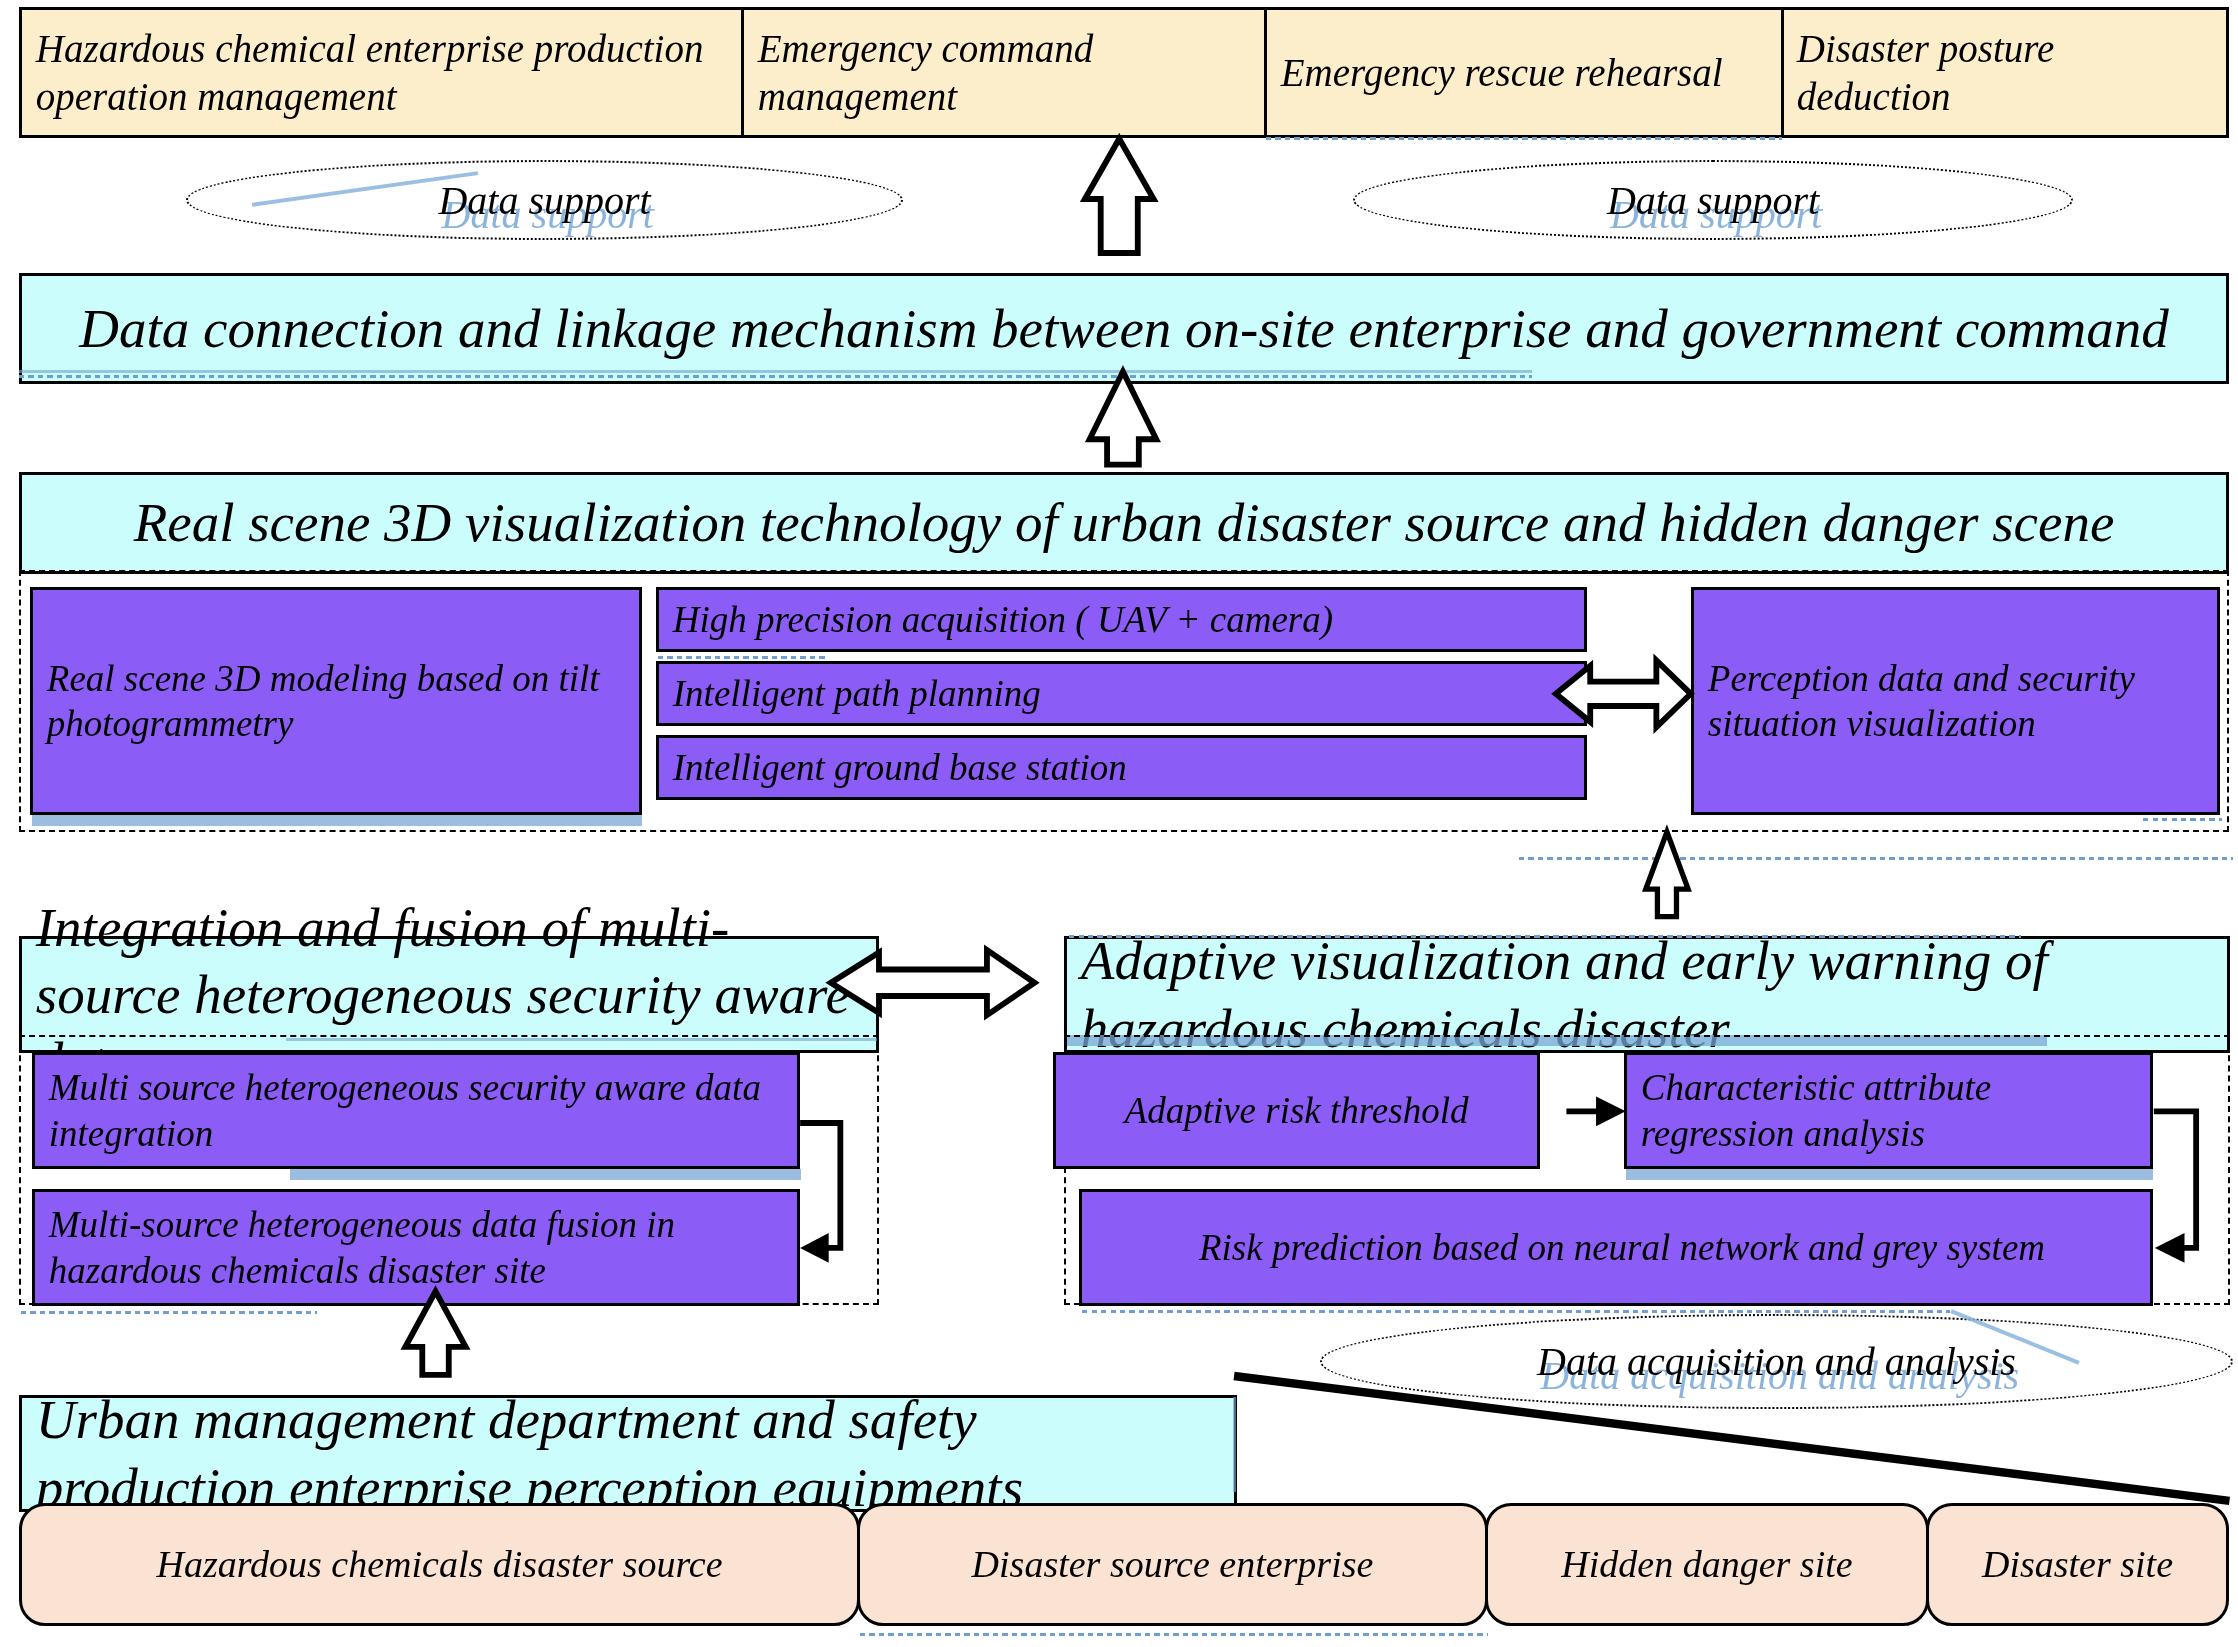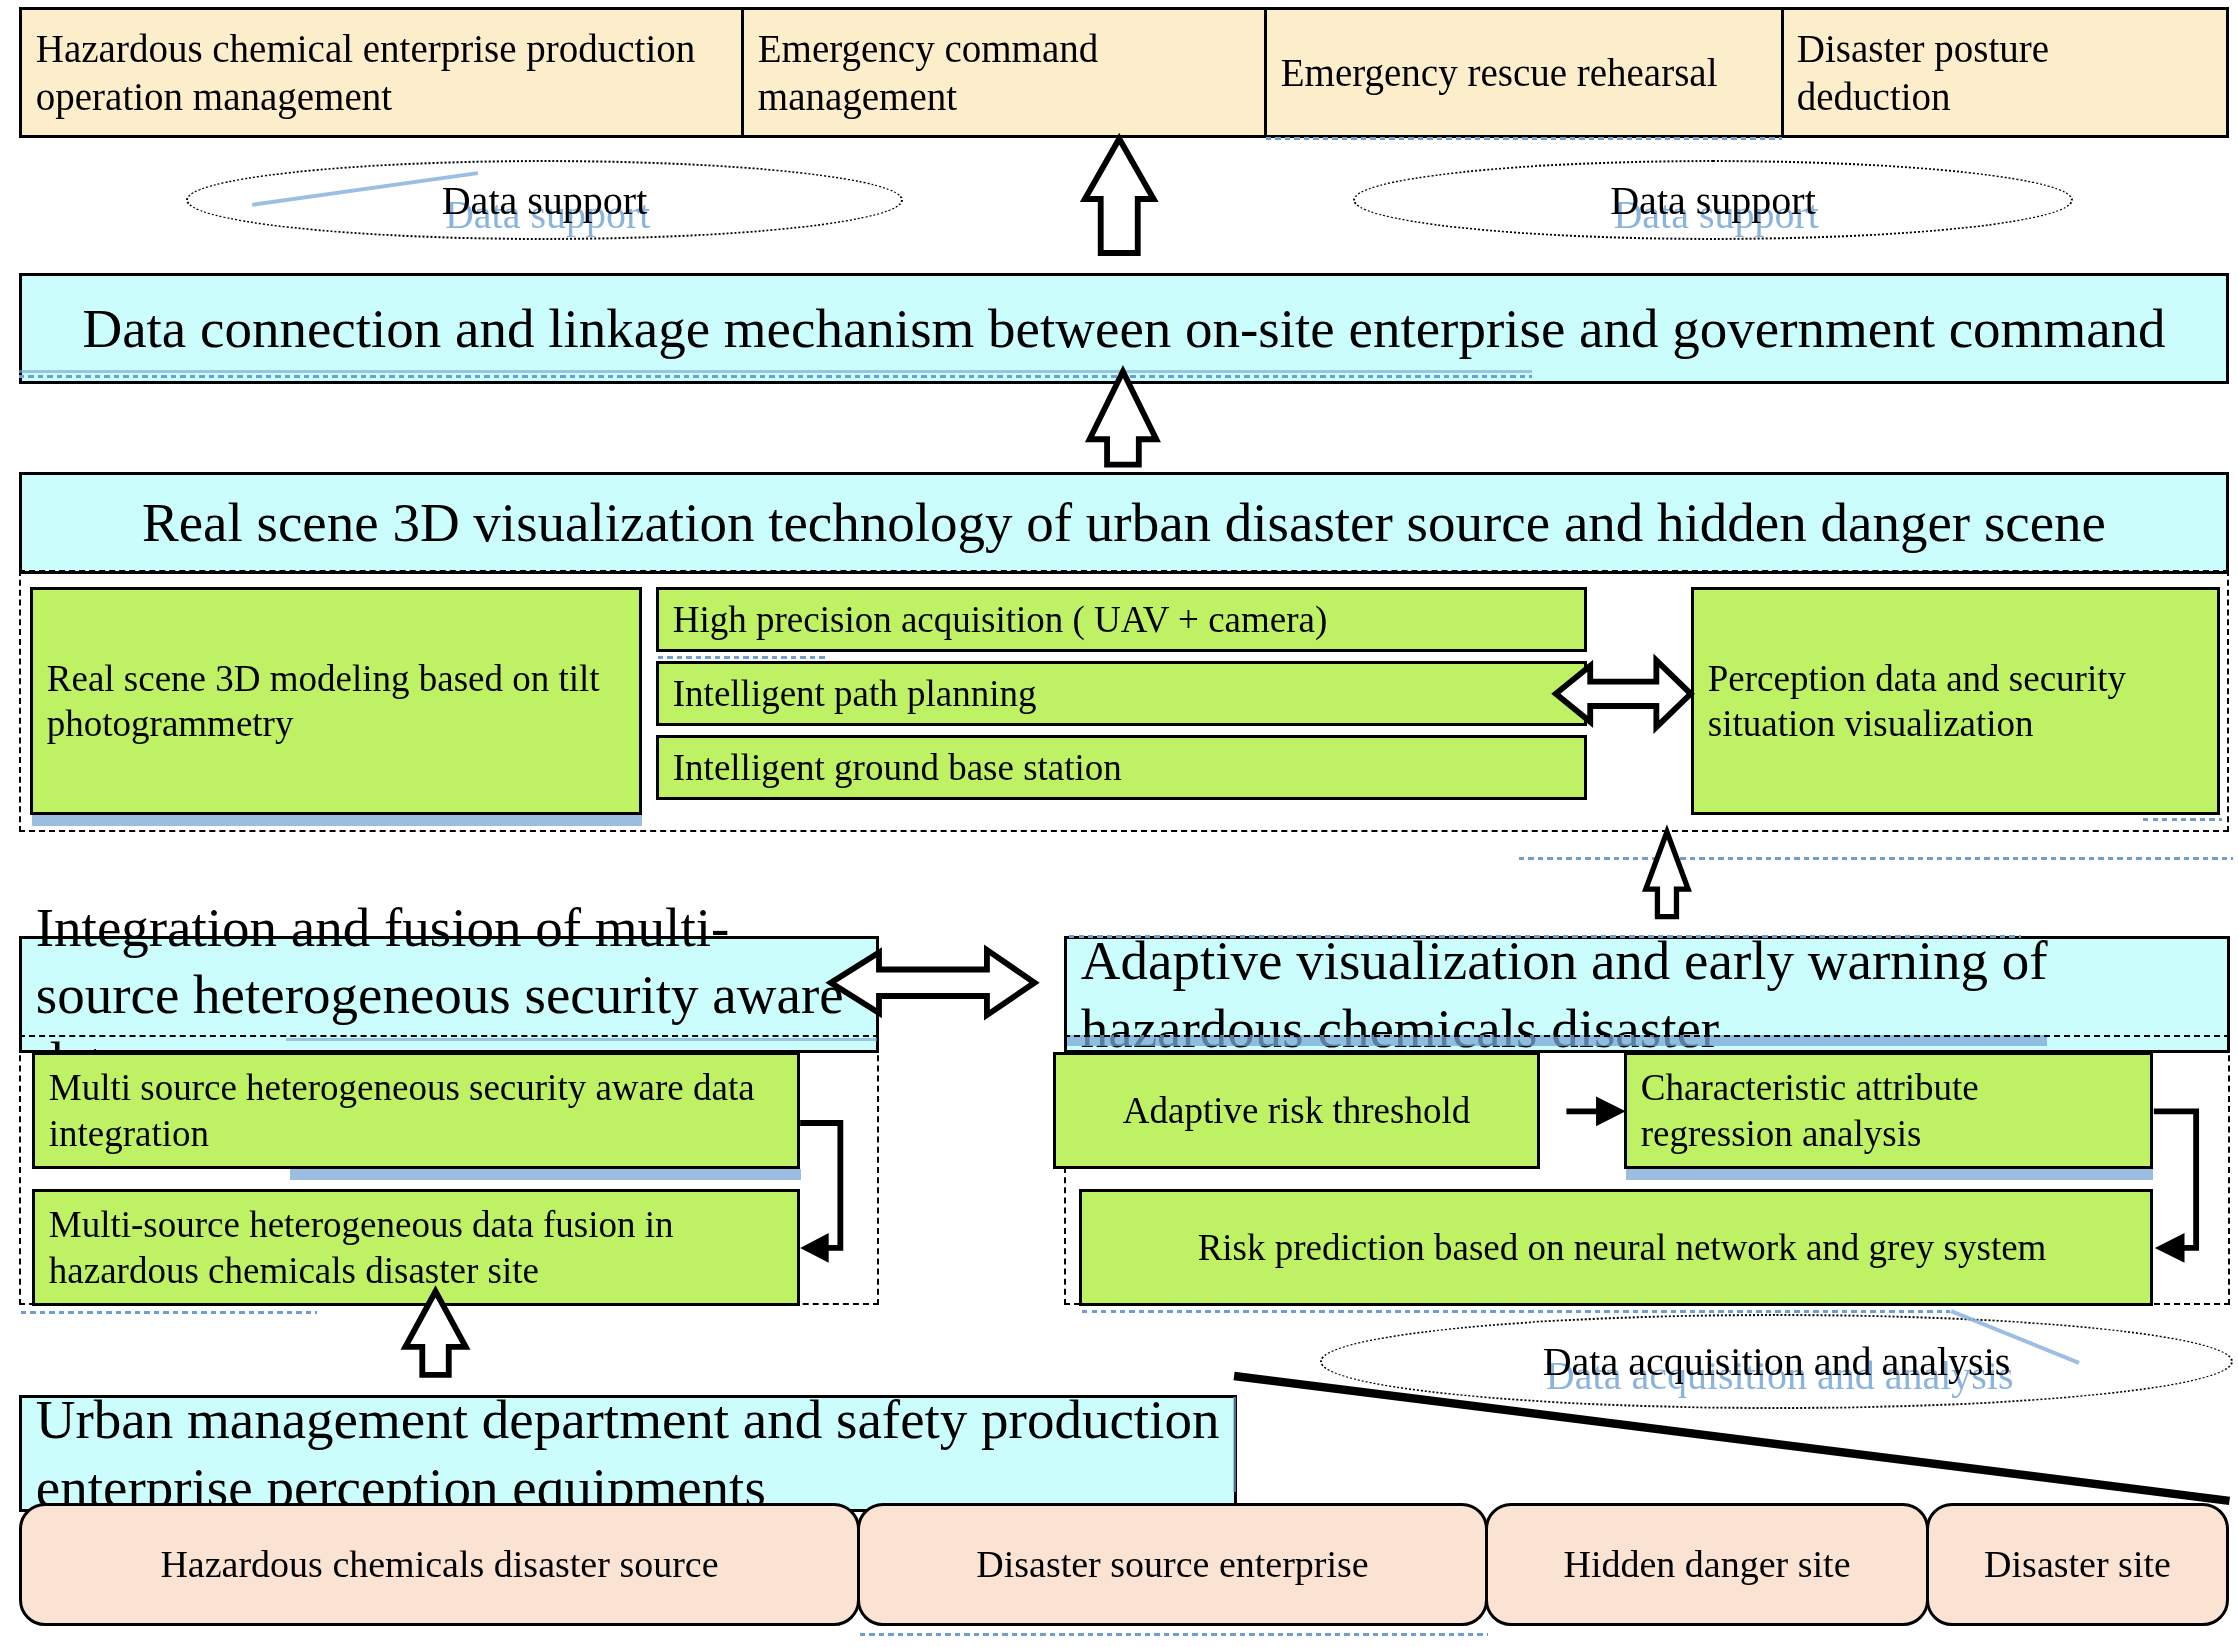--- a/index.html
+++ b/index.html
@@ -1,25 +1,25 @@
 <!DOCTYPE html>
 <html style="font-size:8.5px"><head>
 <meta charset="utf-8">
 <style>
   html,body{margin:0;padding:0;background:#ffffff;}
   body{font-family:"Liberation Serif","DejaVu Serif",serif;}
-  #stage{position:relative;width:2239px;height:1648px;background:#fff;overflow:hidden;}
+  #stage{position:relative;width:2239px;height:1648px;background:#fff;overflow:hidden;font-style:italic;}
 
   
   .box{position:absolute;box-sizing:border-box;border:3.2px solid #000;display:flex;align-items:center;}
   .box .txt{display:block;width:100%;padding:0 13.8px;line-height:1.22;}
   .cream{background:#fdeecb;}
   .cyan{background:#ccfdfd;}
   .peach{background:#fae3d3;border-radius:26px;}
-  .grey{background:#bef264;}
+  .grey{background:#8b5cf6;}
 
   .fs-top{font-size:39px;}
   .fs-band{font-size:55px;margin-top:20px;}
   .fs-sub{font-size:37px;}
   .fs-bottom{font-size:38px;}
 
   .center{justify-content:center;}
   .center .txt{text-align:center;padding:0 7.4px;}
 
   

